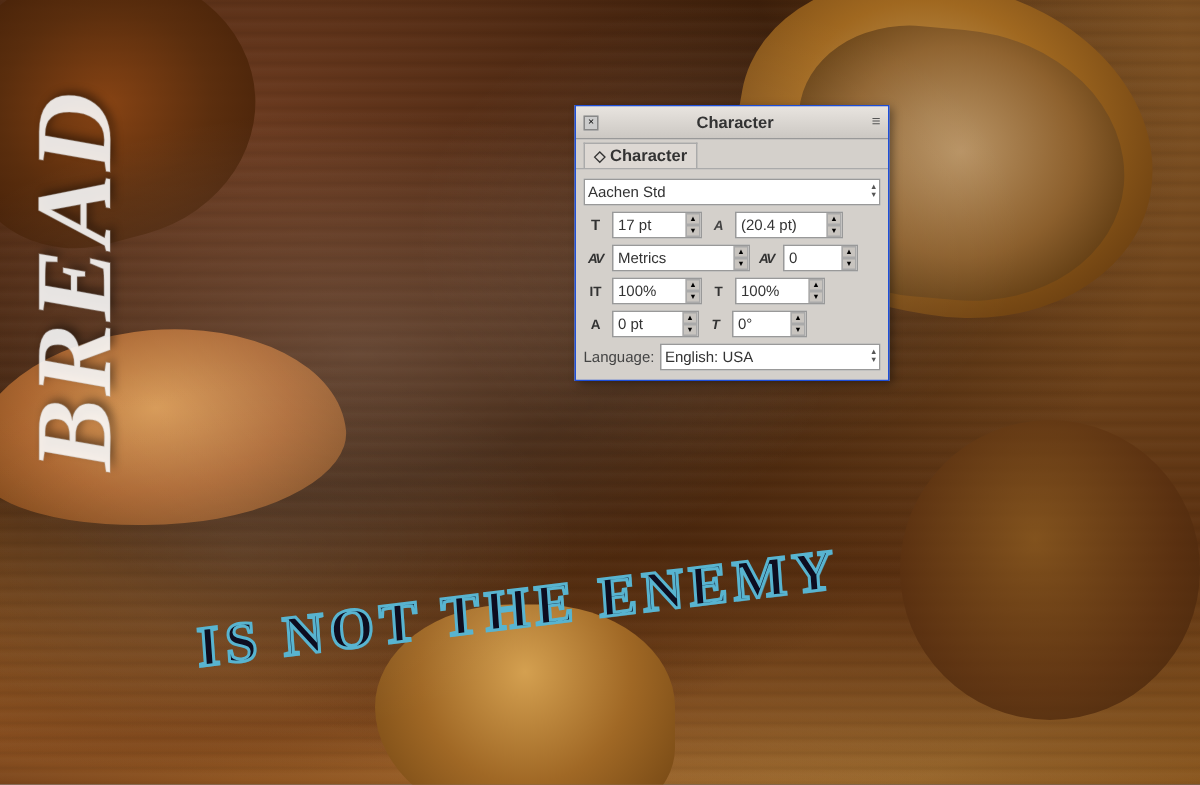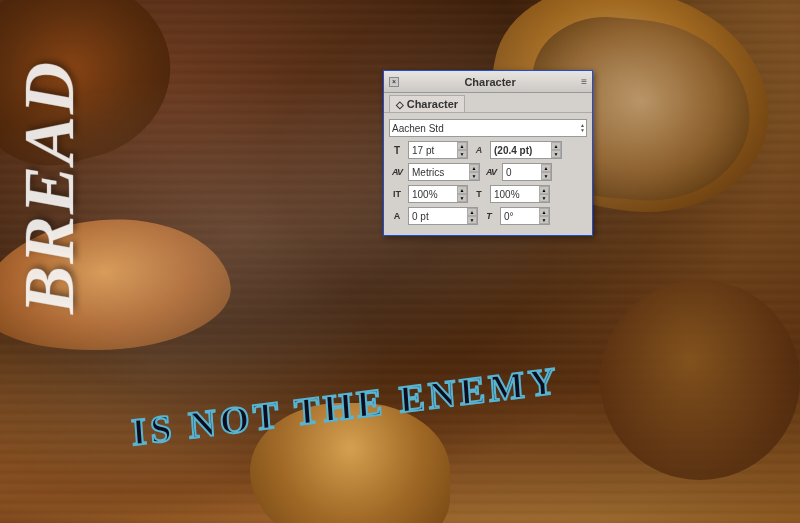--- a/index.html
+++ b/index.html
@@ -371,32 +371,32 @@
     <div class="panel-row">
       <span class="row-icon" title="Font Size">T</span>
       <div class="field-with-spin" style="width:60px;">
         <span class="field-value">17 pt</span>
         <div class="spin-buttons">
           <div class="spin-btn">▲</div>
           <div class="spin-btn">▼</div>
         </div>
       </div>
       <span style="font-size:9px;color:#444;min-width:16px;text-align:center;font-style:italic;font-weight:bold;">A</span>
-      <div class="field-with-spin" style="width:72px;font-weight:bold;">
+      <div class="field-with-spin" style="width:72px;">
         <span class="field-value">(20.4 pt)</span>
         <div class="spin-buttons">
           <div class="spin-btn">▲</div>
           <div class="spin-btn">▼</div>
         </div>
       </div>
     </div>
 
     <div class="panel-row">
       <span class="row-icon kerning-icon" title="Kerning" style="font-size:9px;letter-spacing:-1px;">AV</span>
-      <div class="field-with-spin" style="width:72px;">
+      <div class="field-with-spin" style="width:92px;">
         <span class="field-value">Metrics</span>
         <div class="spin-buttons">
           <div class="spin-btn">▲</div>
           <div class="spin-btn">▼</div>
         </div>
       </div>
       <span class="row-icon kerning-icon" title="Tracking" style="font-size:9px;letter-spacing:-1px;">AV</span>
       <div class="field-with-spin" style="width:50px;">
         <span class="field-value">0</span>
         <div class="spin-buttons">
@@ -420,32 +420,48 @@
         <span class="field-value">100%</span>
         <div class="spin-buttons">
           <div class="spin-btn">▲</div>
           <div class="spin-btn">▼</div>
         </div>
       </div>
     </div>
 
     <div class="panel-row">
       <span class="row-icon" title="Baseline Shift" style="font-size:9px;">A</span>
-      <div class="field-with-spin" style="width:70px;">
+      <div class="field-with-spin" style="width:58px;">
         <span class="field-value">0 pt</span>
         <div class="spin-buttons">
           <div class="spin-btn">▲</div>
           <div class="spin-btn">▼</div>
         </div>
       </div>
       <span class="row-icon" title="Skew" style="font-size:9px;font-style:italic;">T</span>
       <div class="field-with-spin" style="width:50px;">
         <span class="field-value">0°</span>
         <div class="spin-buttons">
           <div class="spin-btn">▲</div>
           <div class="spin-btn">▼</div>
         </div>
       </div>
     </div>
 
+    <div class="lang-row">
+      <span class="lang-label">Language:</span>
+      <div class="select-field" style="flex:1;">
+        <select style="font-size:10px;border:none;outline:none;background:transparent;width:100%;-webkit-appearance:none;padding:0 2px;">
+          <option>English: USA</option>
+          <option>English: UK</option>
+          <option>French</option>
+          <option>German</option>
+          <option>Spanish</option>
+        </select>
+        <div class="select-arrows">
+          <span class="select-arrow">▲</span>
+          <span class="select-arrow">▼</span>
+        </div>
+      </div>
+    </div>
 
   </div>
 </div>
 
 </body></html>

